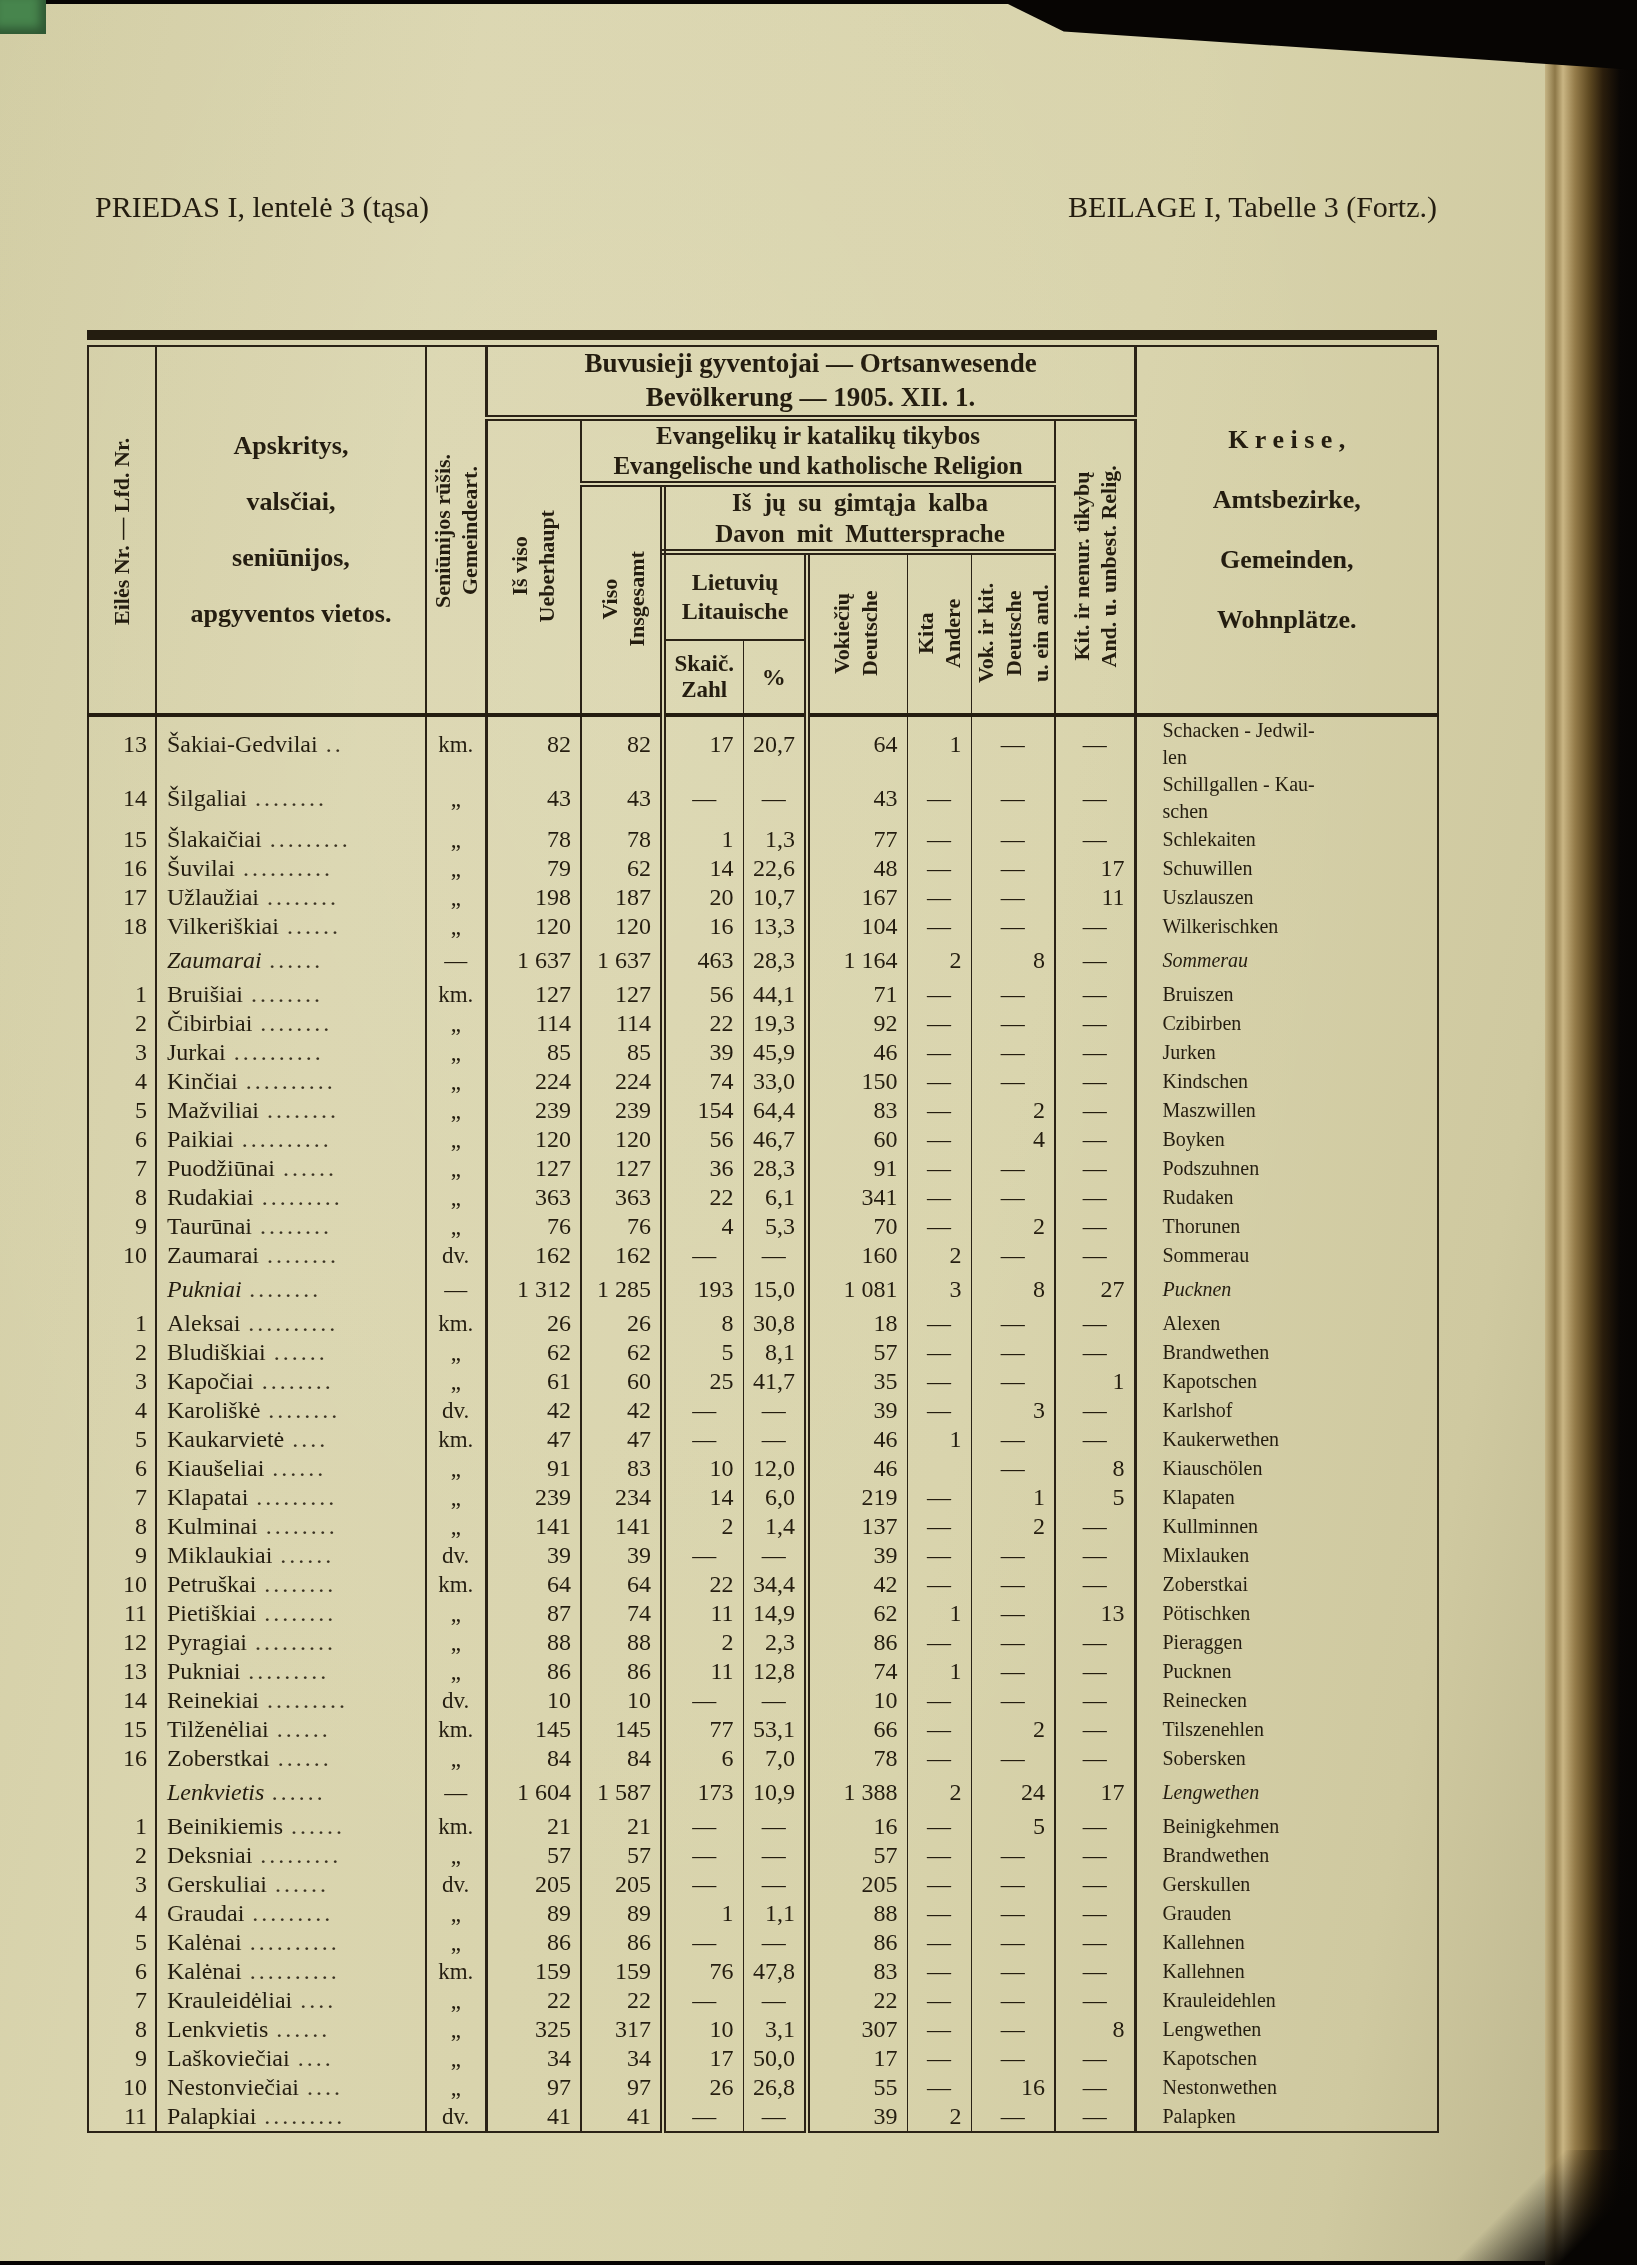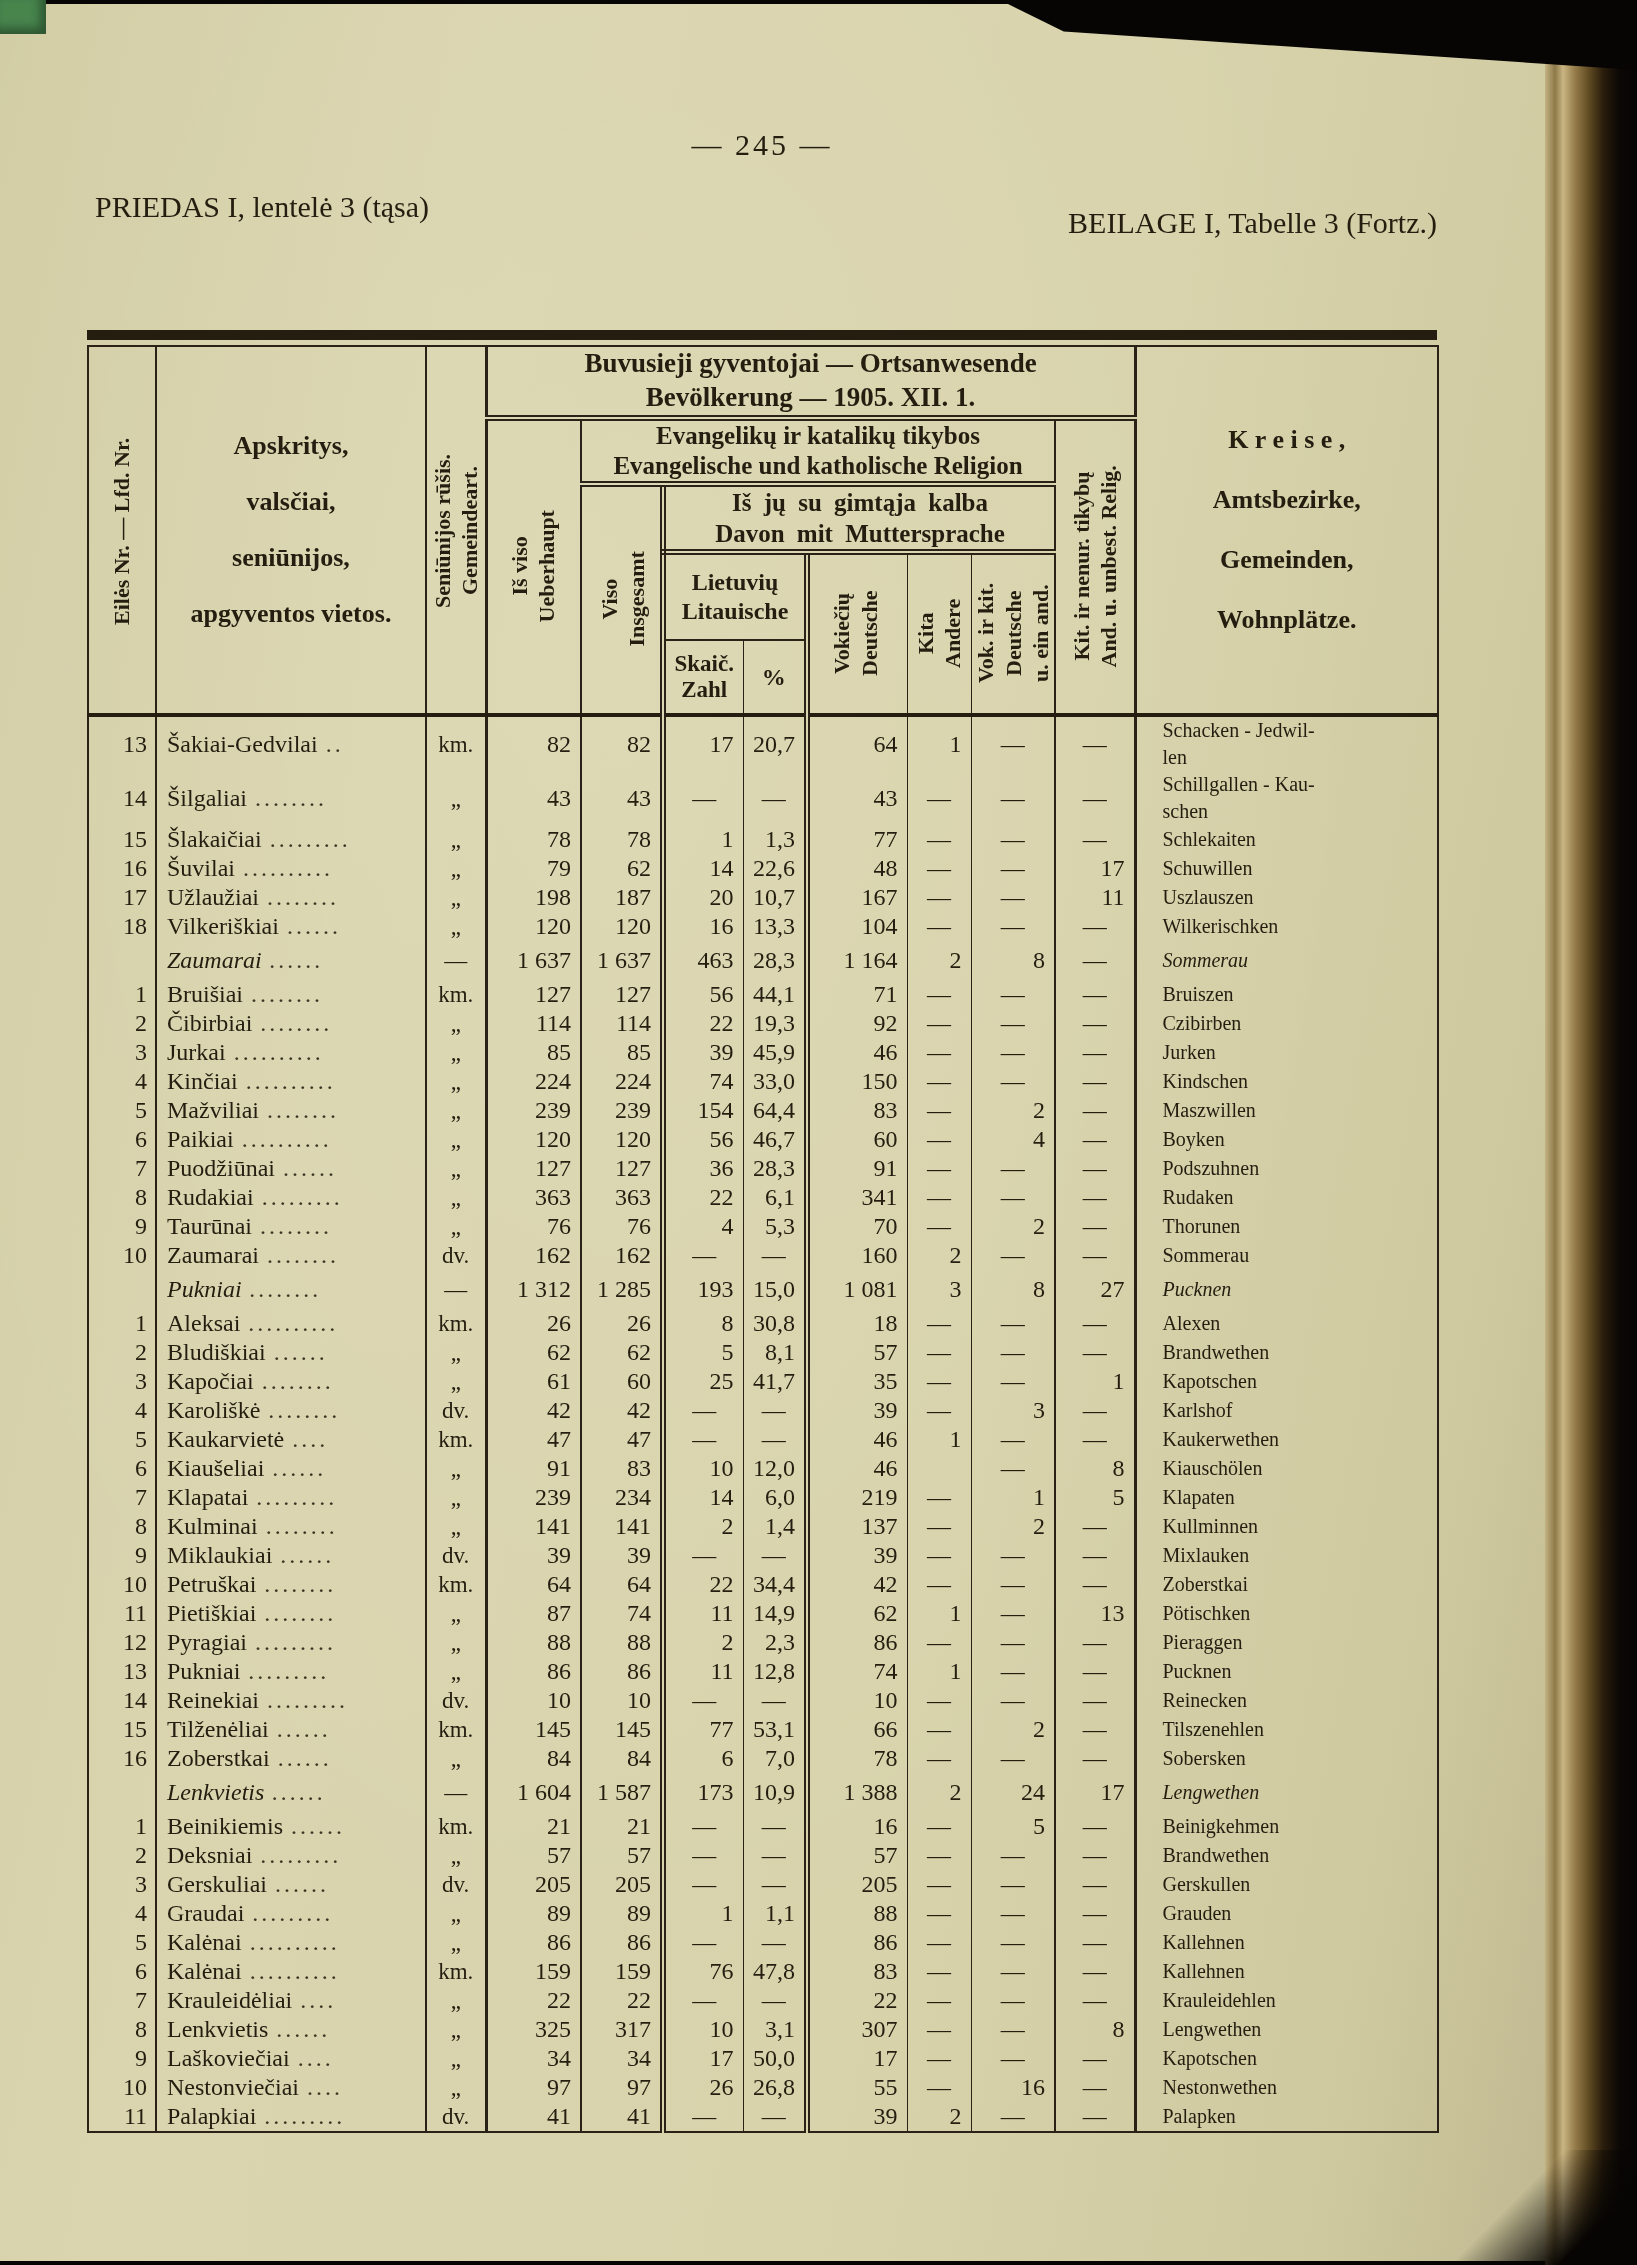--- a/index.html
+++ b/index.html
@@ -36,21 +36,21 @@
     position:absolute;left:0;top:0;width:46px;height:34px;
     background:#47854d;
     box-shadow:inset -6px -6px 10px rgba(0,0,0,.35);
   }
   .page-number{
     position:absolute;left:87px;top:128px;width:1350px;
     text-align:center;font-size:30px;letter-spacing:3px;
   }
   .caption-row{position:absolute;left:87px;top:190px;width:1350px;font-size:30px;}
   .caption-left{position:absolute;left:8px;top:0;}
-  .caption-right{position:absolute;right:0;top:16px;text-align:right;}
+  .caption-right{position:absolute;right:0;top:0;text-align:right;}
 
   .table-wrap{position:absolute;left:87px;top:330px;width:1350px;}
   .top-bar{height:10px;background:#241d10;margin-bottom:5px;}
 
   table{
     border-collapse:collapse;table-layout:fixed;width:1350px;
     color:#241d10;
   }
   th,td{padding:0;vertical-align:middle;}
   table{border:2.5px solid #2a2216;}
@@ -105,21 +105,20 @@
 </head>
 <body>
 
 <div class="photo">
   <div class="paper"></div>
   <div class="book-edge"></div>
   <div class="wedge-tr"></div>
   <div class="wedge-br"></div>
   <div class="bookmark"></div>
 
-  <div class="page-number">— 245 —</div>
 
   <div class="caption-row">
     <span class="caption-left">PRIEDAS I, lentelė 3 (tąsa)</span>
     <span class="caption-right">BEILAGE I, Tabelle 3 (Fortz.)</span>
   </div>
 
   <div class="table-wrap">
     <div class="top-bar"></div>
     <table>
       <colgroup>

